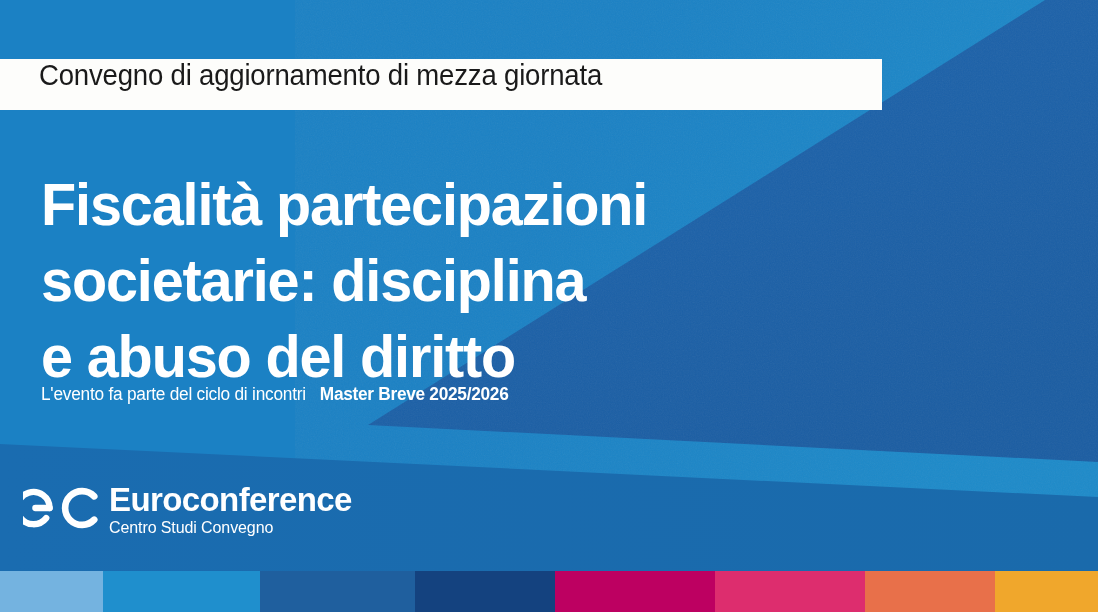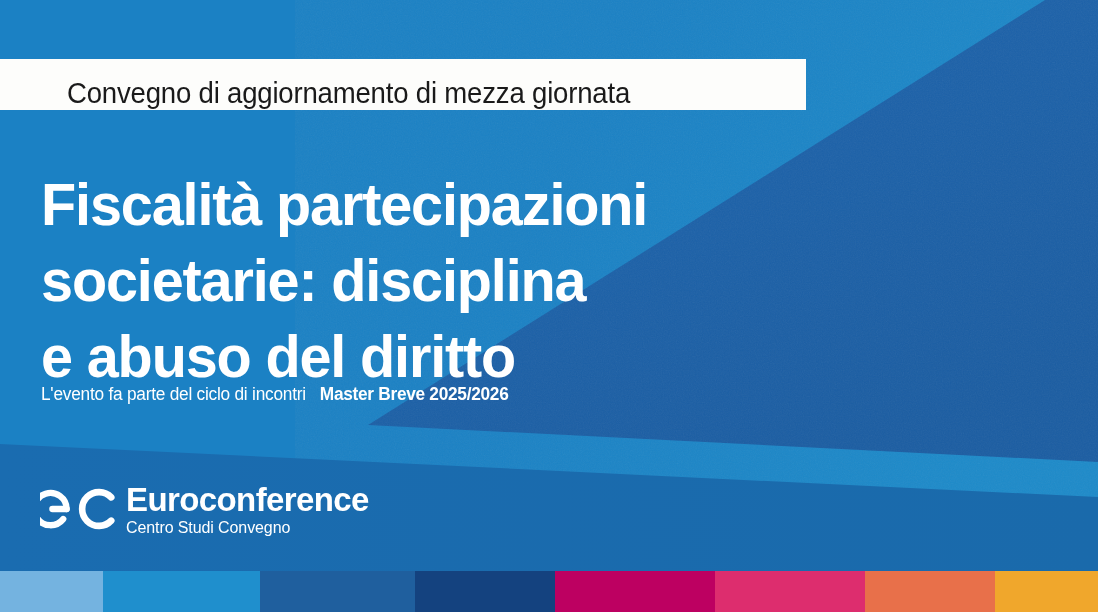--- a/index.html
+++ b/index.html
@@ -24,27 +24,26 @@
     inset: 0;
     width: 1098px;
     height: 612px;
   }
 
   
   .eyebrow-badge {
     position: absolute;
     left: 0;
     top: 59px;
-    width: 778px;
+    width: 882px;
     height: 51px;
     background: #fdfdfb;
     display: flex;
-    align-items: flex-end;
+    align-items: flex-start;
     z-index: 5;
-    padding-left: 28px;
   }
   .eyebrow-text {
     padding-left: 41px;
     font-size: 29px;
     font-weight: 400;
     color: #1a1a1a;
     letter-spacing: -0.2px;
     white-space: nowrap;
     transform: scaleX(0.95);
     transform-origin: left center;
@@ -83,25 +82,25 @@
   }
   .kicker b {
     font-weight: 700;
     letter-spacing: -0.3px;
   }
   .kicker .sp { display: inline-block; width: 5px; }
 
   
   .logo-lockup {
     position: absolute;
-    left: 40px;
+    left: 23px;
     top: 481px;
     z-index: 6;
     display: flex;
-    align-items: center;
+    align-items: flex-start;
   }
   .logo-mark {
     width: 78px;
     height: 54px;
     flex: 0 0 auto;
     display: block;
   }
   .logo-words {
     margin-left: 8px;
     padding-top: 2px;

